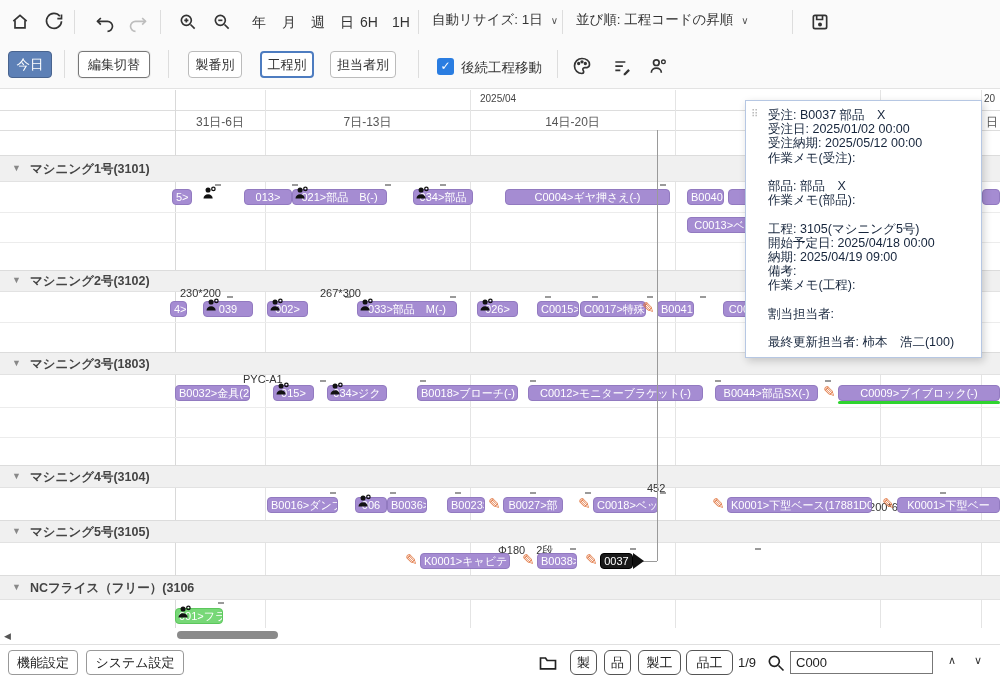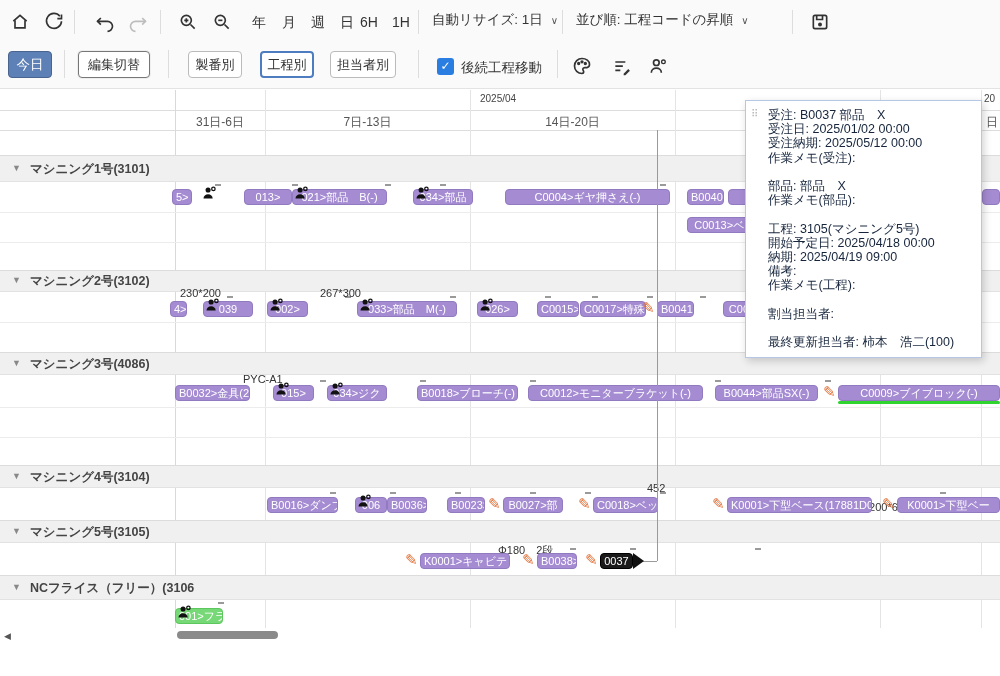--- a/index.html
+++ b/index.html
@@ -222,21 +222,21 @@
       <div class="lane-line" style="top:152px;"></div>
       <div class="lane-line" style="top:180px;"></div>
       <div class="group-hdr" style="top:180px;height:22px;">
         <div class="tri">▼</div>
         <div class="glabel">マシニング2号(3102)</div>
       </div>
       <div class="lane-line" style="top:232px;"></div>
       <div class="lane-line" style="top:262px;"></div>
       <div class="group-hdr" style="top:262px;height:23px;">
         <div class="tri">▼</div>
-        <div class="glabel">マシニング3号(4086)</div>
+        <div class="glabel">マシニング3号(1803)</div>
       </div>
       <div class="lane-line" style="top:317px;"></div>
       <div class="lane-line" style="top:347px;"></div>
       <div class="lane-line" style="top:375px;"></div>
       <div class="group-hdr" style="top:375px;height:23px;">
         <div class="tri">▼</div>
         <div class="glabel">マシニング4号(3104)</div>
       </div>
       <div class="lane-line" style="top:430px;"></div>
       <div class="group-hdr" style="top:430px;height:23px;">
@@ -411,14 +411,39 @@
         <div class="tt-line">&nbsp;</div>
         <div class="tt-line">最終更新担当者: 柿本　浩二(100)</div>
       </div>
   </div>
 
   <div id="hscroll">
     <div class="arrow">◀</div>
     <div class="thumb"></div>
   </div>
 
+  <div id="bottombar">
+    <div class="bb-btn" style="left:8px;width:70px;">機能設定</div>
+    <div class="bb-btn" style="left:86px;width:98px;">システム設定</div>
+    <div class="bb-icon" style="left:538px;top:8px;">
+      <svg viewBox="0 0 24 24" fill="none" stroke="currentColor" stroke-width="2">
+          <path d="M3 6h6l2 3h10v10H3z"></path>
+        </svg>
+    </div>
+    <div id="filter-group">
+        <div class="bb-filter" style="left:570px;width:27px;">製</div>
+        <div class="bb-filter" style="left:604px;width:27px;">品</div>
+        <div class="bb-filter" style="left:638px;width:43px;">製工</div>
+        <div class="bb-filter" style="left:686px;width:47px;">品工</div>
+      </div>
+    <div id="page-counter">1/9</div>
+    <div class="bb-icon" style="left:766px;top:8px;">
+      <svg viewBox="0 0 24 24" fill="none" stroke="currentColor" stroke-width="2">
+          <circle cx="10" cy="10" r="6"></circle>
+          <path d="m15 15 6 6"></path>
+        </svg>
+    </div>
+    <input id="search-input" value="C000" style="">
+    <div class="chev-btn" style="left:948px;">∧</div>
+    <div class="chev-btn" style="left:974px;">∨</div>
+  </div>
 
 </div>
 
 </body></html>

